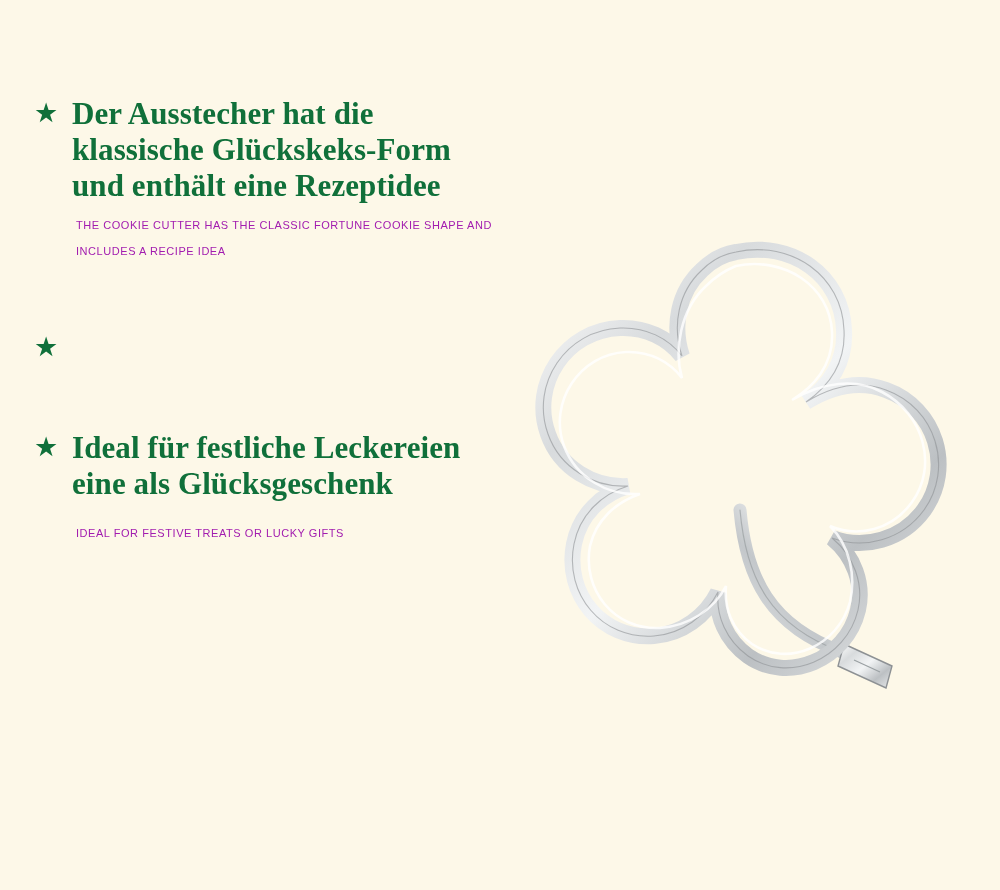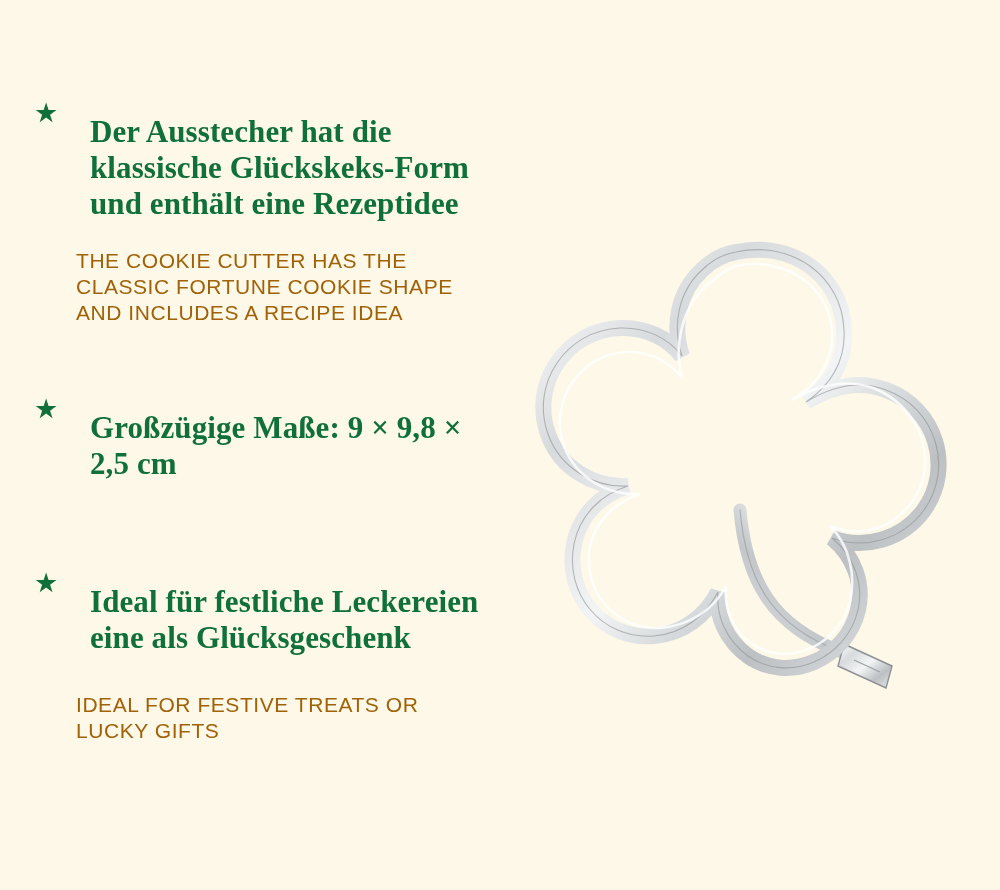--- a/index.html
+++ b/index.html
@@ -45,28 +45,28 @@
     padding-left: 4px;
     box-sizing: border-box;
   }
   .headline {
     color: #10703a;
     font-family: "Liberation Serif", serif;
     font-weight: bold;
     font-size: 31px;
     line-height: 36px;
     letter-spacing: 0.1px;
-    margin: 18px;
+    margin: 0;
     padding-top: 0px;
     max-width: 420px;
   }
   .subline {
-    color: #a16207;
+    color: #a21caf;
     font-family: "Liberation Sans", sans-serif;
-    font-size: 21px;
+    font-size: 11px;
     line-height: 26px;
     letter-spacing: 0.55px;
     margin: 8px 0 0 46px;
     max-width: 420px;
   }
 
   #feature-0 { margin-bottom: 66px; }
   #feature-1 { margin-bottom: 66px; }
   #feature-1 .subline { line-height: 27px; }
   #feature-2 .subline { margin-top: 18px; }
@@ -96,21 +96,20 @@
       <div class="feature-head">
         <span class="bullet-star">★</span>
         <h2 class="headline">Der Ausstecher hat die klassische Glückskeks-Form und enthält eine Rezeptidee</h2>
       </div>
       <p class="subline">THE COOKIE CUTTER HAS THE CLASSIC FORTUNE COOKIE SHAPE AND INCLUDES A RECIPE IDEA</p>
     </div>
 
     <div class="feature" id="feature-1">
       <div class="feature-head">
         <span class="bullet-star">★</span>
-        <h2 class="headline">Großzügige Maße: 9 × 9,8 × 2,5 cm</h2>
       </div>
     </div>
 
     <div class="feature" id="feature-2">
       <div class="feature-head">
         <span class="bullet-star">★</span>
         <h2 class="headline">Ideal für festliche Leckereien eine als Glücksgeschenk</h2>
       </div>
       <p class="subline">IDEAL FOR FESTIVE TREATS OR LUCKY GIFTS</p>
     </div>

